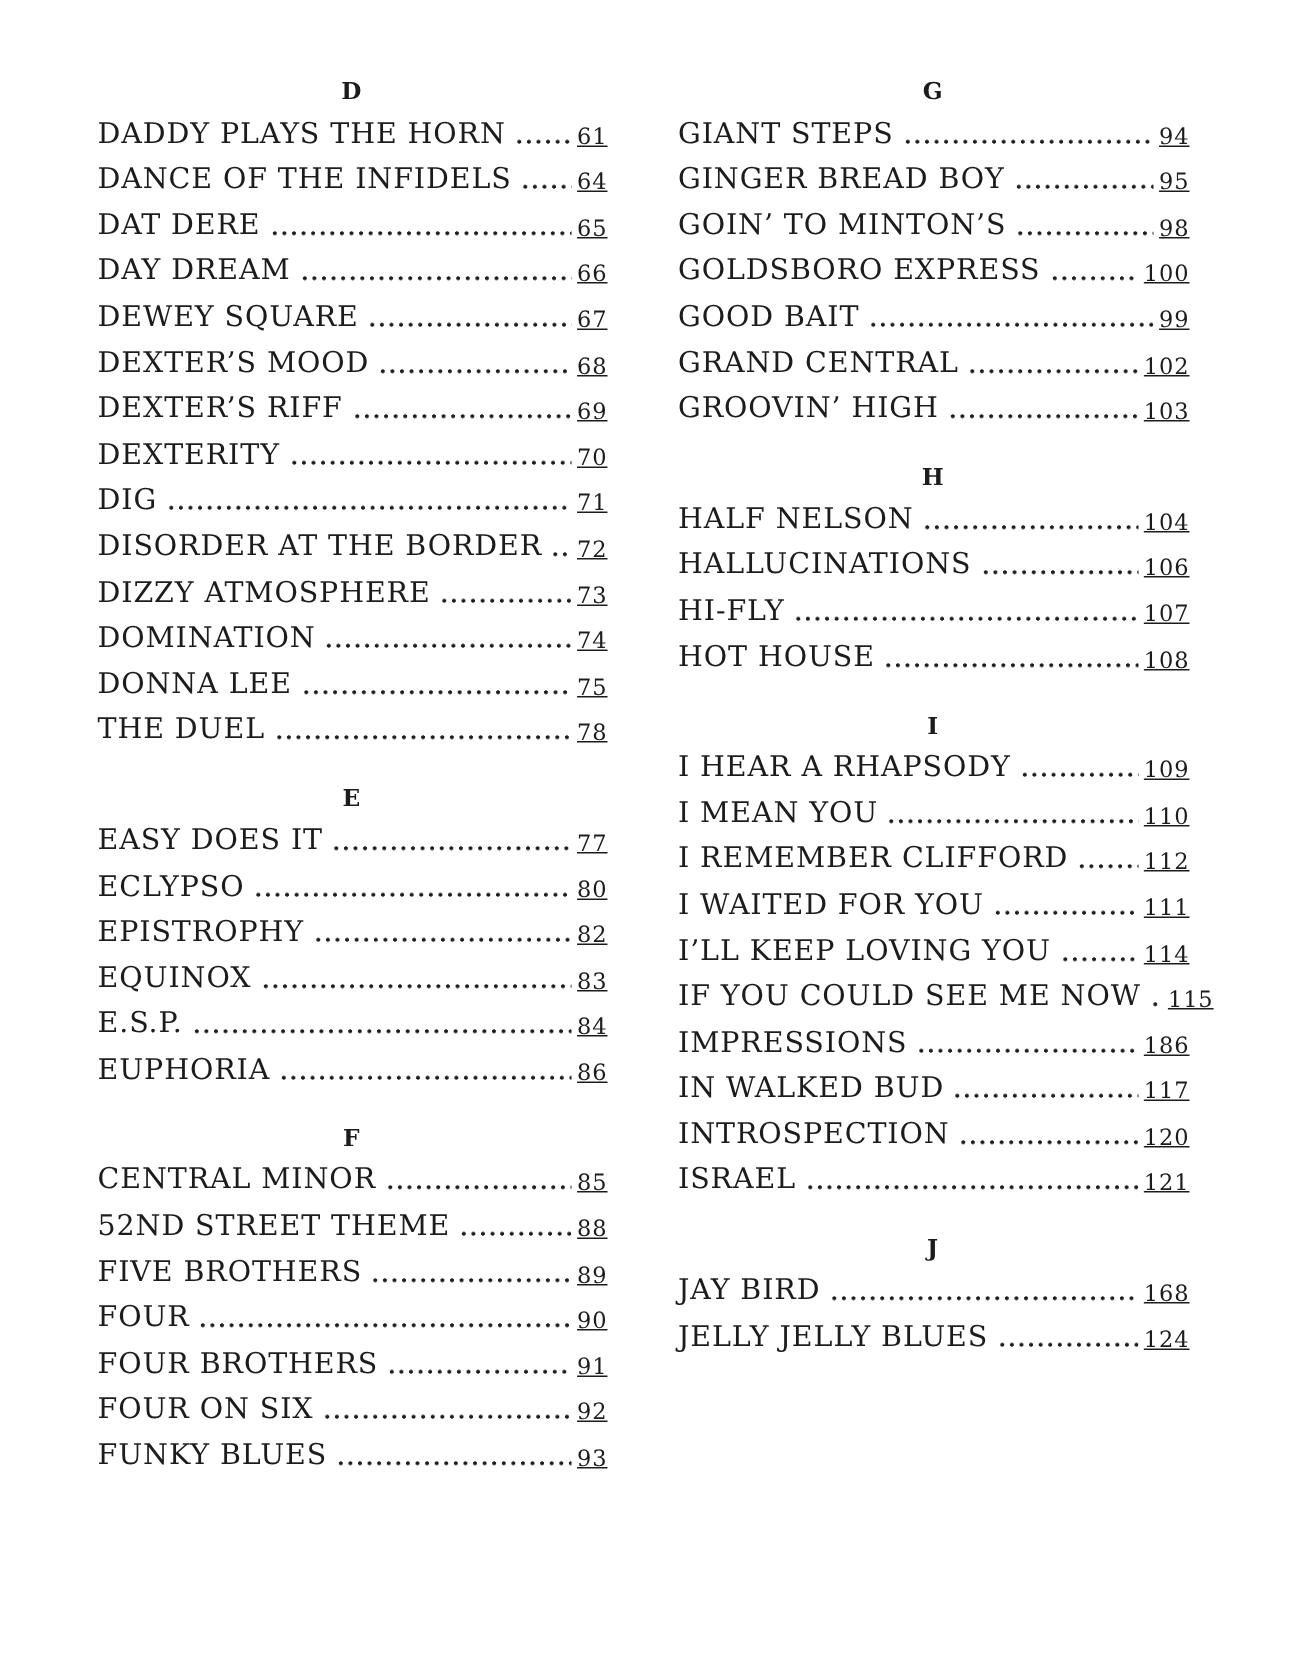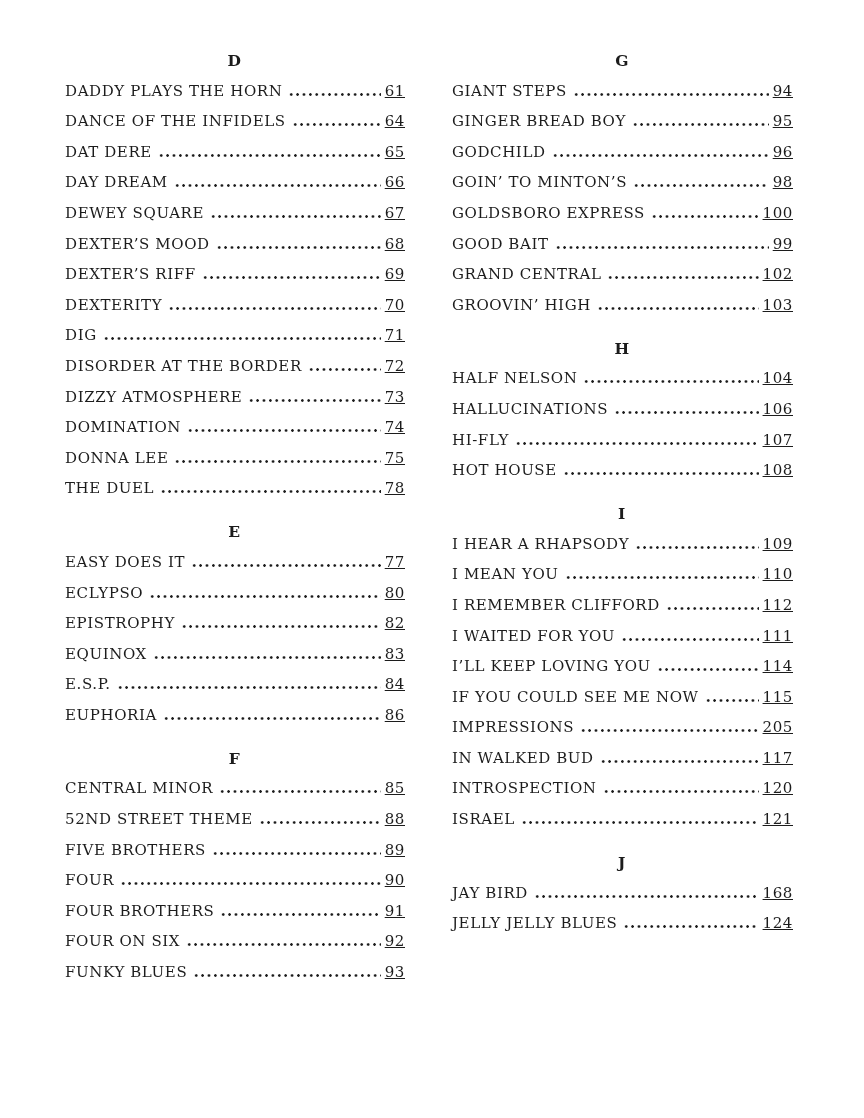--- a/index.html
+++ b/index.html
@@ -40,21 +40,21 @@
 
   .row {
     display: flex;
     align-items: flex-end;
     height: 30.6px;
     box-sizing: border-box;
     padding-bottom: 7px;
   }
   .title {
     white-space: nowrap;
-    font-size: 15px;
+    font-size: 19px;
     letter-spacing: 0.6px;
     line-height: 1;
   }
   .leader {
     flex: 1 1 auto;
     min-width: 8px;
     height: 3px;
     margin: 0 4px 3px 6px;
     background-image: radial-gradient(circle, #1c1c1c 1.1px, rgba(0,0,0,0) 1.5px);
     background-size: 6.4px 3px;
@@ -226,25 +226,20 @@
           <span class="title">GIANT STEPS</span>
           <span class="leader"></span>
           <span class="pagenum">94</span>
         </div>
         <div class="row">
           <span class="title">GINGER BREAD BOY</span>
           <span class="leader"></span>
           <span class="pagenum">95</span>
         </div>
         <div class="row">
-          <span class="title">GODCHILD</span>
-          <span class="leader"></span>
-          <span class="pagenum">96</span>
-        </div>
-        <div class="row">
           <span class="title">GOIN’ TO MINTON’S</span>
           <span class="leader"></span>
           <span class="pagenum">98</span>
         </div>
         <div class="row">
           <span class="title">GOLDSBORO EXPRESS</span>
           <span class="leader"></span>
           <span class="pagenum">100</span>
         </div>
         <div class="row">
@@ -314,21 +309,21 @@
           <span class="pagenum">114</span>
         </div>
         <div class="row">
           <span class="title">IF YOU COULD SEE ME NOW</span>
           <span class="leader"></span>
           <span class="pagenum">115</span>
         </div>
         <div class="row">
           <span class="title">IMPRESSIONS</span>
           <span class="leader"></span>
-          <span class="pagenum">205</span>
+          <span class="pagenum">186</span>
         </div>
         <div class="row">
           <span class="title">IN WALKED BUD</span>
           <span class="leader"></span>
           <span class="pagenum">117</span>
         </div>
         <div class="row">
           <span class="title">INTROSPECTION</span>
           <span class="leader"></span>
           <span class="pagenum">120</span>

